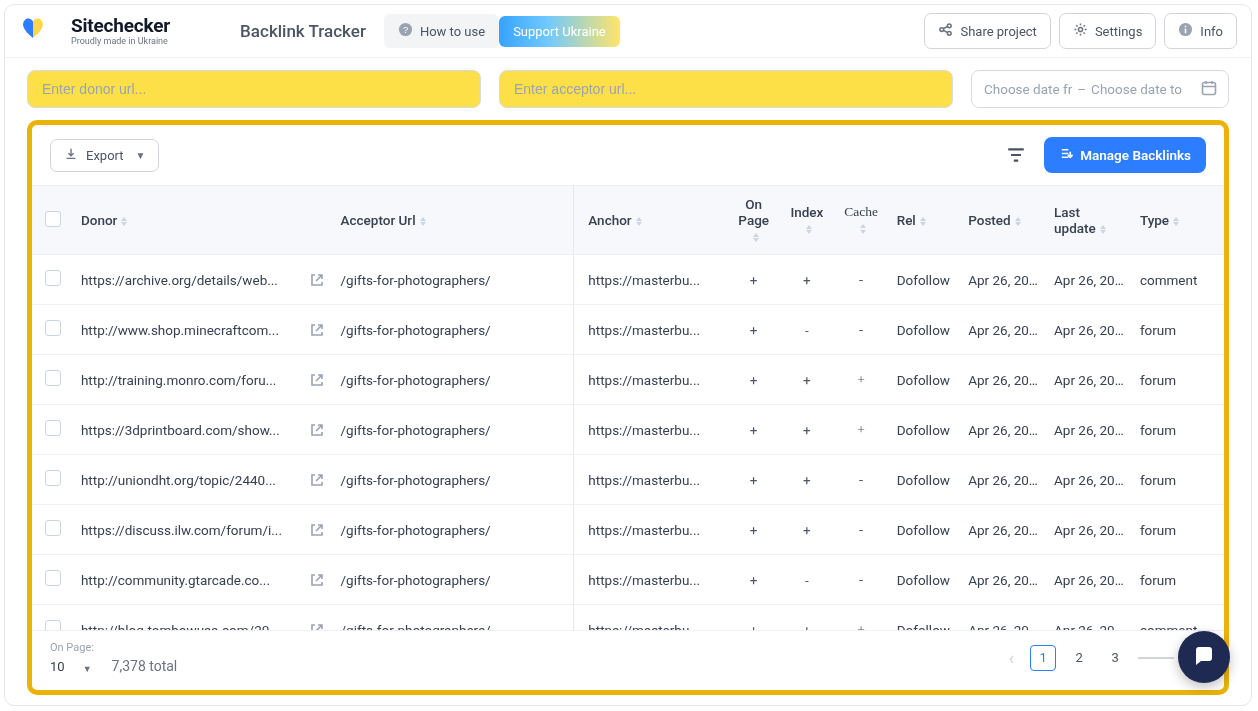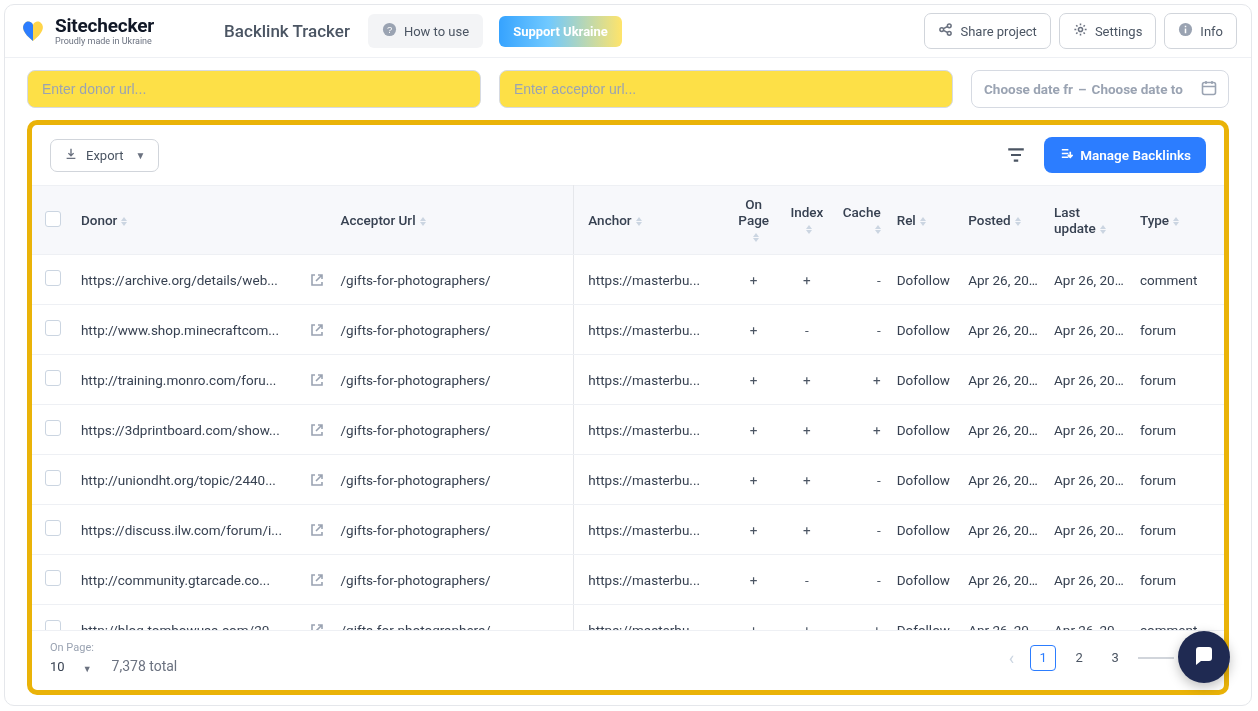--- a/index.html
+++ b/index.html
@@ -23,43 +23,43 @@
     display: flex;
     flex-direction: column;
   }
   
   .header {
     display: flex;
     align-items: center;
     padding: 8px 14px;
     border-bottom: 1px solid #eef0f4;
   }
-  .logo-block { display: flex; align-items: center; gap: 8px; }
+  .logo-block { display: flex; gap: 24px; }
   .logo-heart {
     width: 28px; height: 24px; position: relative;
   }
   .logo-heart svg { width: 28px; height: 24px; }
   .logo-text { display: flex; flex-direction: column; line-height: 1; }
   .logo-text .brand { font-weight: 700; font-size: 19px; color: #111827; letter-spacing: -0.2px; }
   .logo-text .sub { font-size: 9px; color: #6b7280; margin-top: 2px; }
   .page-title {
     font-size: 17px; color: #4b5563; margin-left: 70px; font-weight: 500;
   }
   .how-btn {
     margin-left: 18px;
     display: inline-flex; align-items: center; gap: 7px;
     background: #f3f4f6; color: #4b5563;
     border-radius: 6px; padding: 8px 14px; font-size: 13px;
     cursor: pointer;
   }
   .support-btn {
-    margin-left: 16px;
+    margin-left: 0;
     display: inline-flex; align-items: center;
     background: linear-gradient(90deg, #36a3ff 0%, #70c9ff 40%, #ffe46a 100%);
-    color: #fff; font-weight: 700; font-size: 13px;
+    color: #fff; font-weight: 400; font-size: 13px;
     border-radius: 6px; padding: 8px 14px; cursor: pointer;
   }
   .header-spacer { flex: 1; }
   .hdr-btn {
     display: inline-flex; align-items: center; gap: 7px;
     border: 1px solid #d1d5db; border-radius: 7px;
     padding: 8px 13px; font-size: 13px; color: #4b5563;
     margin-left: 8px; cursor: pointer; background: #fff;
   }
   .hdr-btn svg, .how-btn svg { width: 15px; height: 15px; }
@@ -72,21 +72,21 @@
     padding: 10px 14px; font-size: 14px; color: #374151;
     background: #fde047;
   }
   .input-box::placeholder { color: #9aa3b2; }
   .daterange {
     width: 258px; border: 1px solid #d6dae2; border-radius: 8px;
     display: flex; align-items: center; padding: 0 10px 0 12px;
     gap: 6px; color: #9aa3b2; font-size: 13.5px;
     justify-content: space-between;
   }
-  .daterange .dr-text { display: flex; align-items: center; gap: 5px; overflow: hidden; white-space: nowrap; font-weight: bold; }
+  .daterange .dr-text { display: flex; align-items: center; gap: 5px; overflow: hidden; white-space: nowrap; }
   .daterange .dash { color: #9aa3b2; }
   .daterange svg { width: 18px; height: 18px; flex-shrink: 0; }
   
   .table-card {
     margin: 0 22px 10px 22px;
     border: 5px solid #eab308;
     border-radius: 10px;
     overflow: hidden;
     display: flex; flex-direction: column;
     flex: 1;
@@ -163,21 +163,21 @@
   }
   .donor-cell { display:flex; align-items:center; }
   .donor-cell .donor-txt { flex:1; overflow:hidden; text-overflow:ellipsis; }
   
   .c-chk { width: 42px; text-align:center;}
   .c-donor { width: 252px; padding-left:6px;}
   .c-acceptor { width: 236px; }
   .c-anchor { width: 150px; padding-left:14px;}
   .c-onpage { width: 52px; text-align:center;}
   .c-index { width: 52px; text-align:center;}
-  .c-cache { width: 54px; text-align:right;}
+  .c-cache { width: 54px; text-align:center;font-family:Liberation Serif, serif;}
   .c-rel { width: 70px; }
   .c-posted { width: 84px; }
   .c-updated { width: 84px; }
   .c-type { width: 90px; }
   tbody td.c-onpage, tbody td.c-index, tbody td.c-cache { color:#4b5563; }
   
   .table-footer {
     display:flex; align-items:center;
     padding: 10px 18px 16px 18px;
     font-size: 13px; color:#6b7280;

